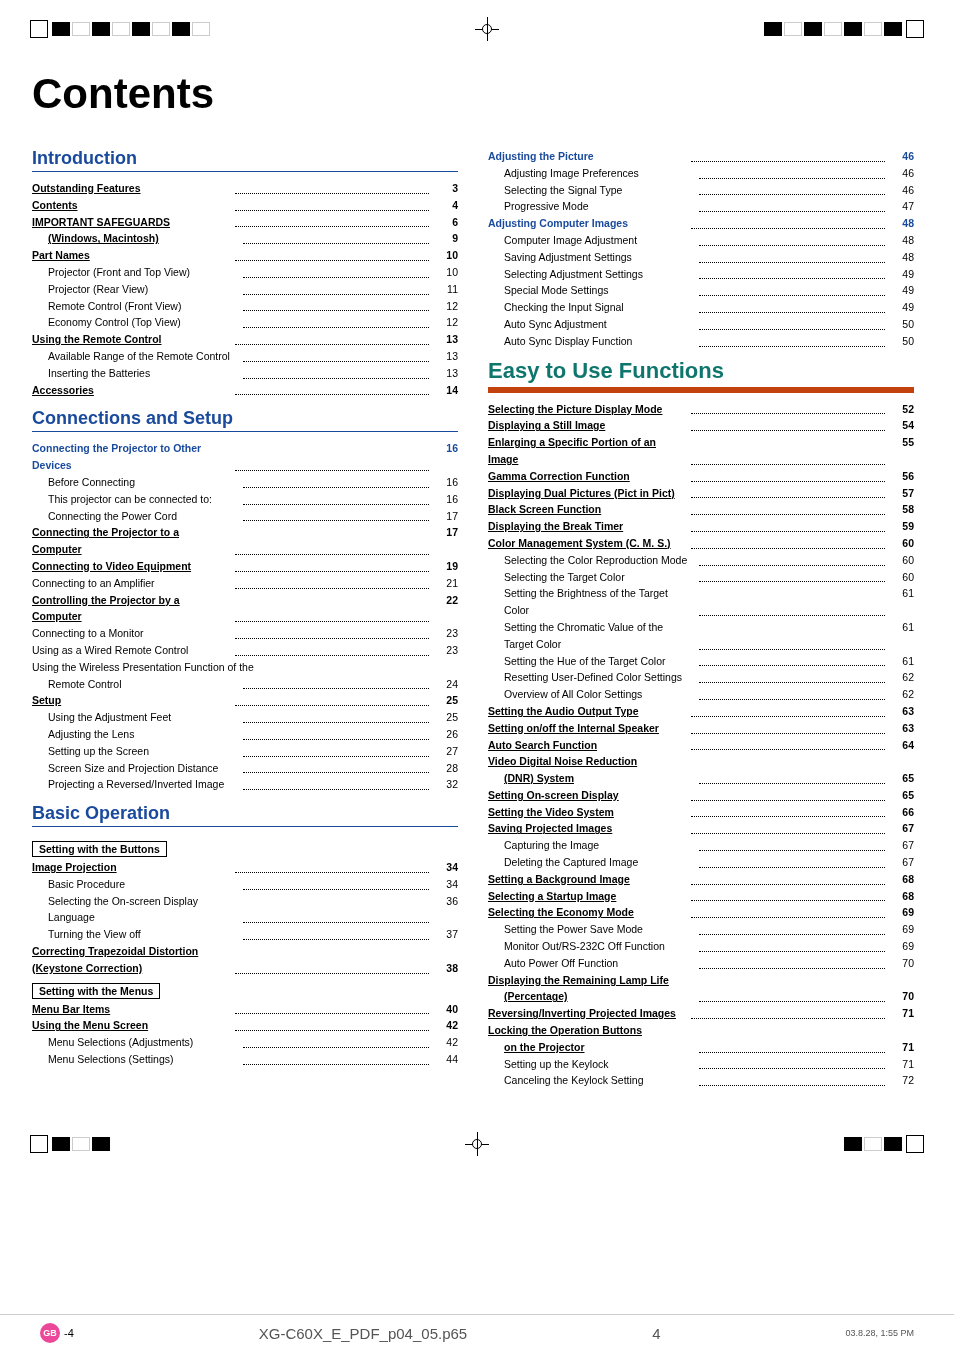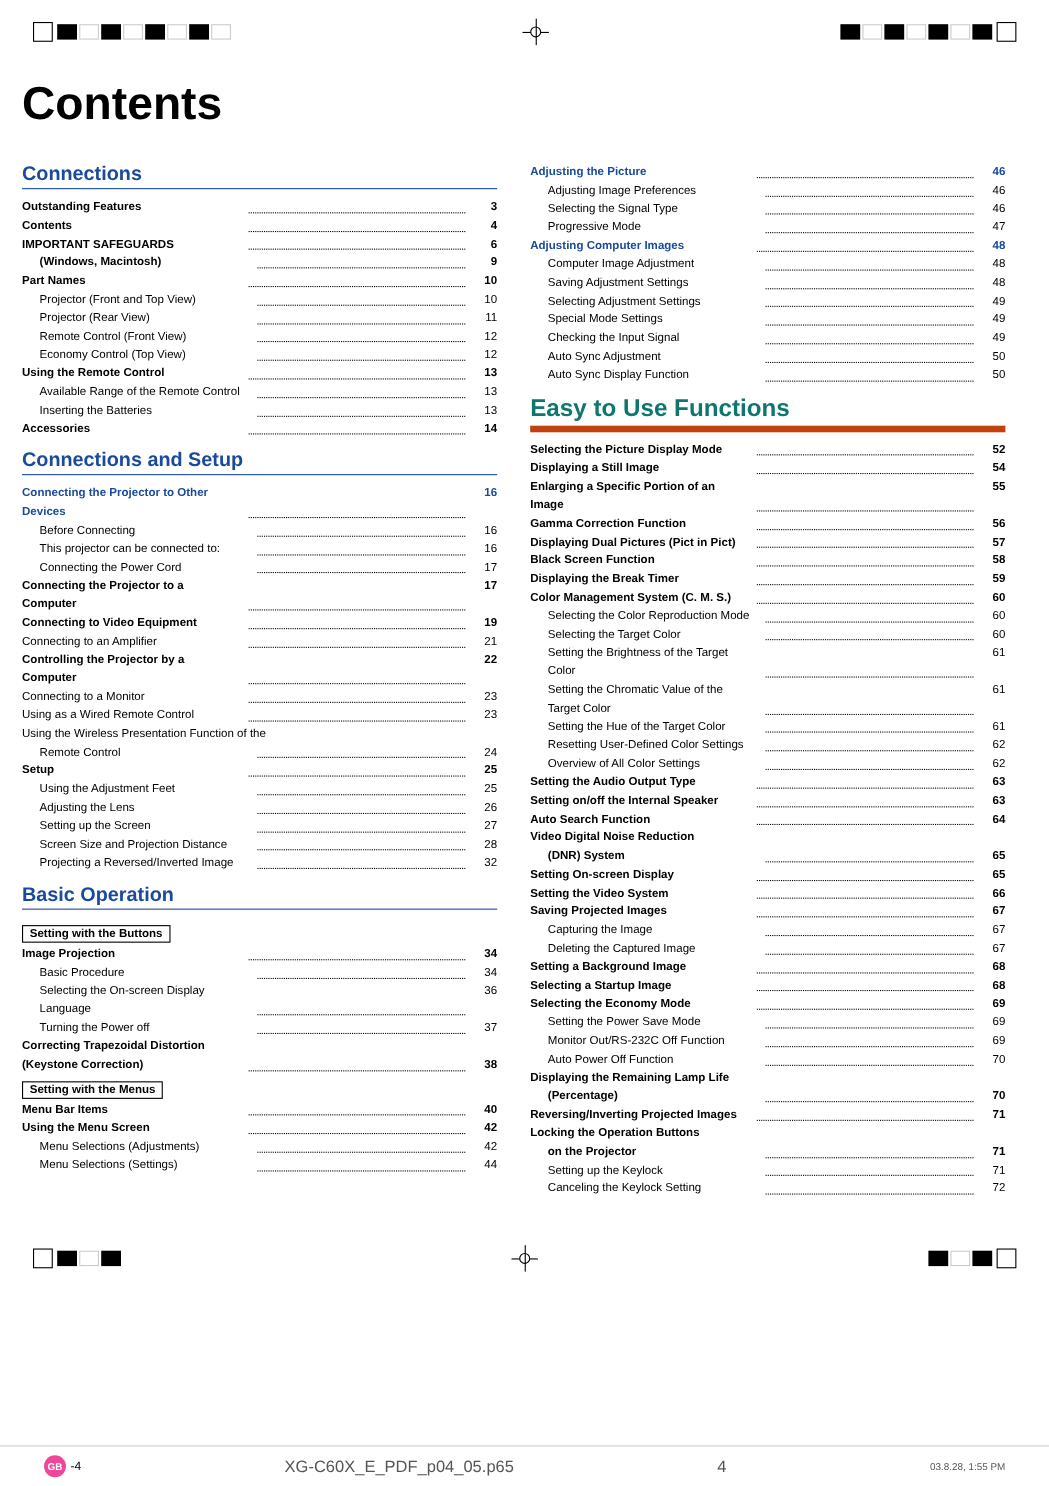--- a/index.html
+++ b/index.html
@@ -48,20 +48,21 @@
     }
     .center-mark {
       display: flex;
       flex-direction: column;
       align-items: center;
     }
 
     
     .page {
       padding: 10px 40px 40px 20px;
+      margin-left: 12px;
     }
 
     
     .page-title {
       font-size: 42px;
       font-weight: bold;
       margin-bottom: 20px;
       margin-top: 10px;
     }
 
@@ -96,20 +97,21 @@
     }
     .toc-entry .toc-page {
       white-space: nowrap;
       min-width: 25px;
       text-align: right;
     }
 
     
     .toc-entry.bold .toc-title {
       font-weight: bold;
+      text-decoration: underline;
     }
     .toc-entry.bold .toc-page {
       font-weight: bold;
     }
 
     
     .toc-entry.blue-bold .toc-title {
       font-weight: bold;
       color: #1a4a9c;
     }
@@ -272,21 +274,21 @@
   </div>
 </div>
 
 <div class="page">
   <h1 class="page-title">Contents</h1>
 
   <div class="two-col">
 
     <div>
 
-      <div class="section-header">Connections</div>
+      <div class="section-header">Introduction</div>
       <div>
 
         <div class="toc-entry bold">
           <span class="toc-title">Outstanding Features</span>
           <span class="dots"></span>
           <span class="toc-page">3</span>
         </div>
         <div class="toc-entry bold">
           <span class="toc-title">Contents</span>
           <span class="dots"></span>
@@ -454,21 +456,21 @@
           <span class="toc-title">Basic Procedure</span>
           <span class="dots"></span>
           <span class="toc-page">34</span>
         </div>
         <div class="toc-entry indent1">
           <span class="toc-title">Selecting the On-screen Display Language</span>
           <span class="dots"></span>
           <span class="toc-page">36</span>
         </div>
         <div class="toc-entry indent1">
-          <span class="toc-title">Turning the Power off</span>
+          <span class="toc-title">Turning the View off</span>
           <span class="dots"></span>
           <span class="toc-page">37</span>
         </div>
         
         <div class="toc-entry bold">
           <span class="toc-title">
             <span>Correcting Trapezoidal Distortion</span>
           </span>
         </div>
         <div class="toc-entry bold">

